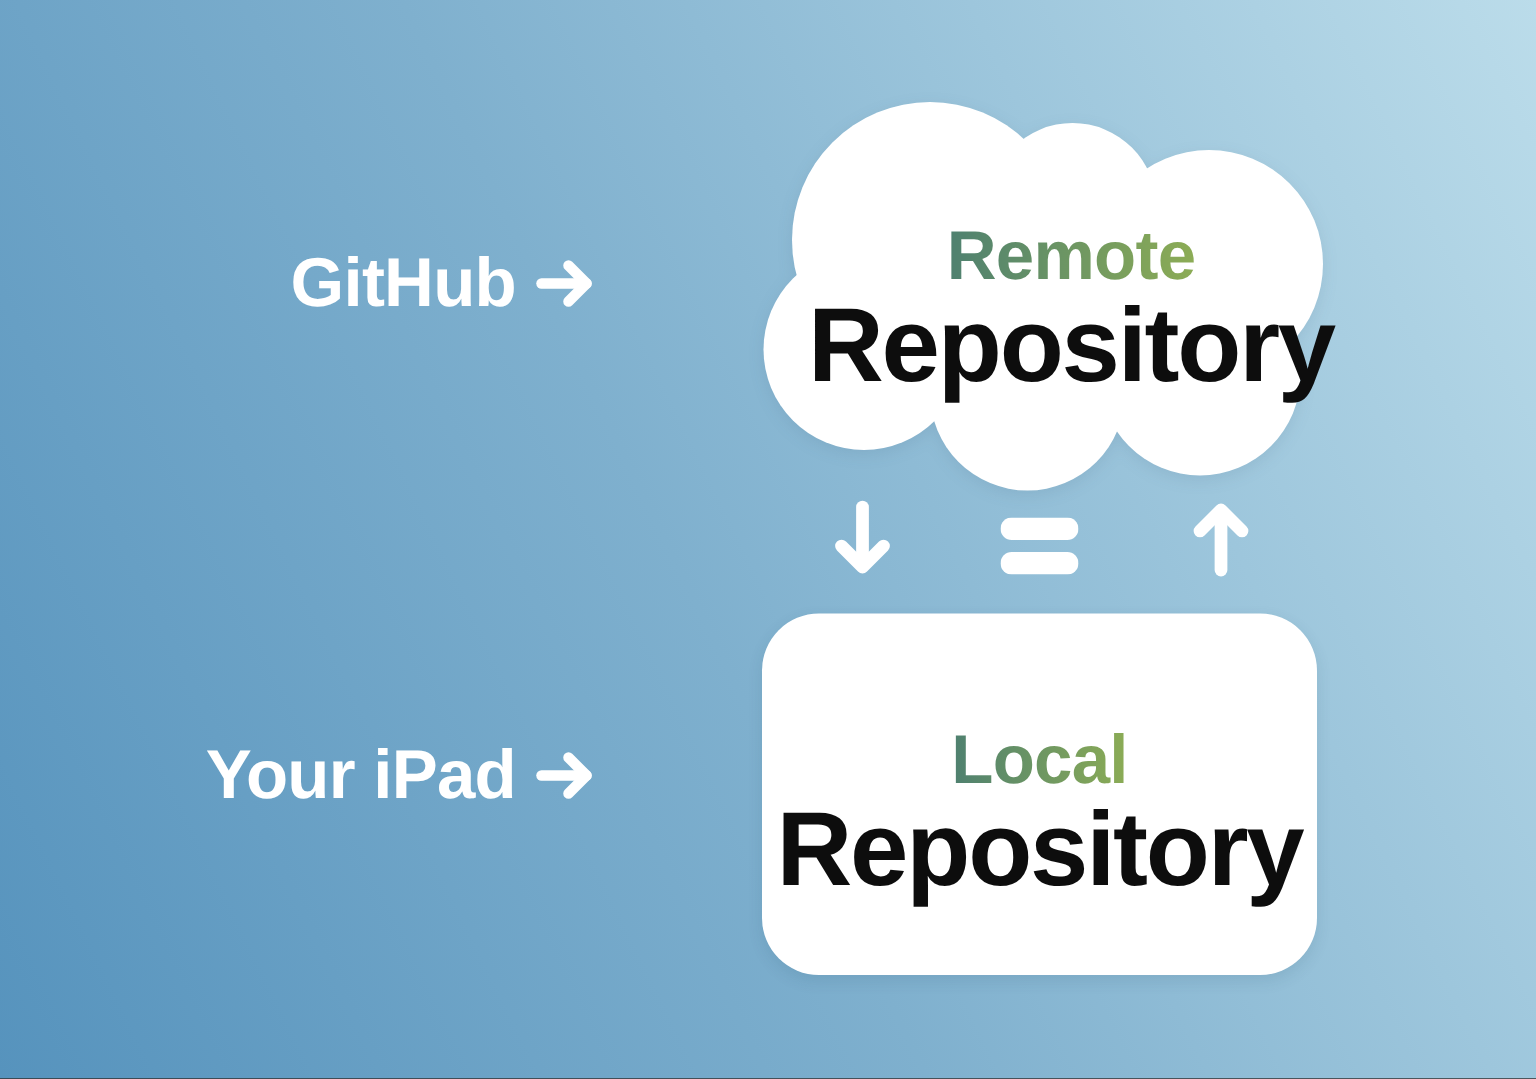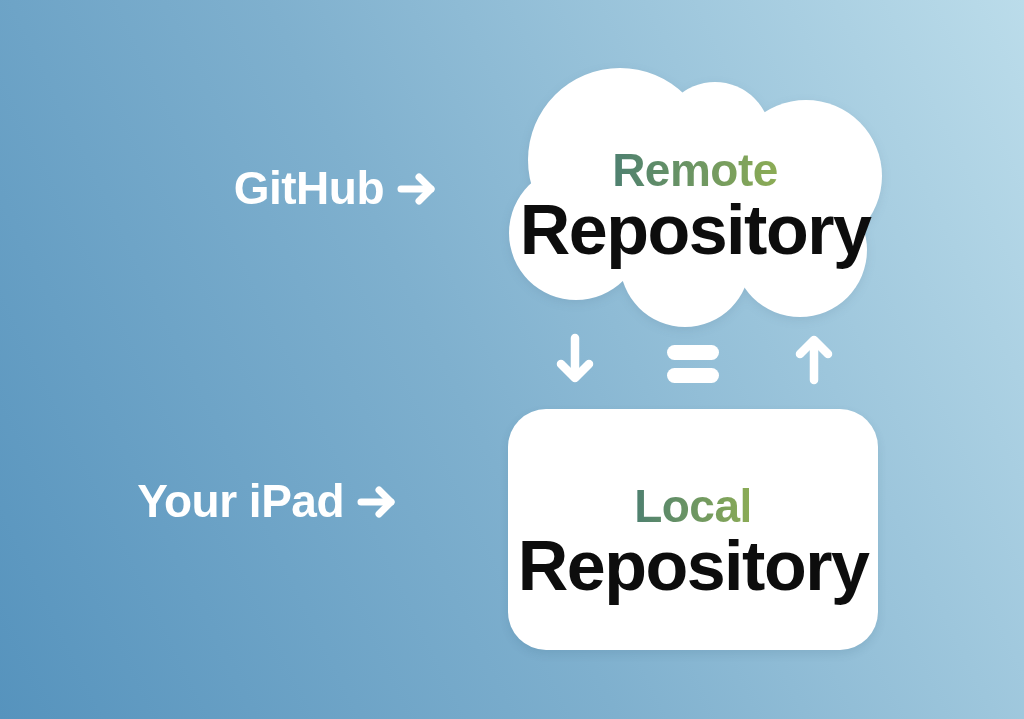--- a/index.html
+++ b/index.html
@@ -27,35 +27,35 @@
     letter-spacing: -0.5px;
     color: #FFFFFF;
     line-height: 1.2;
     white-space: nowrap;
   }
   .side-label .label-arrow-svg {
     display: inline-block;
     vertical-align: -3px;
     margin-left: 12px;
   }
-  .label-github { top: 161px; padding-left: 40px; }
-  .label-ipad  { top: 474px; }
+  .label-github { top: 161px; }
+  .label-ipad  { top: 489px; }
 
   
   .cloud-svg {
     position: absolute;
     left: 505px;
     top: 60px;
     width: 380px;
     height: 270px;
     filter: drop-shadow(0 3px 5px rgba(35, 70, 95, 0.10));
   }
   .remote-text {
     position: absolute;
-    left: 505px;
+    left: 524px;
     top: 146px;
     width: 380px;
     text-align: center;
   }
 
   
   .node-title {
     font-size: 46px;
     font-weight: 700;
     line-height: 1.05;

